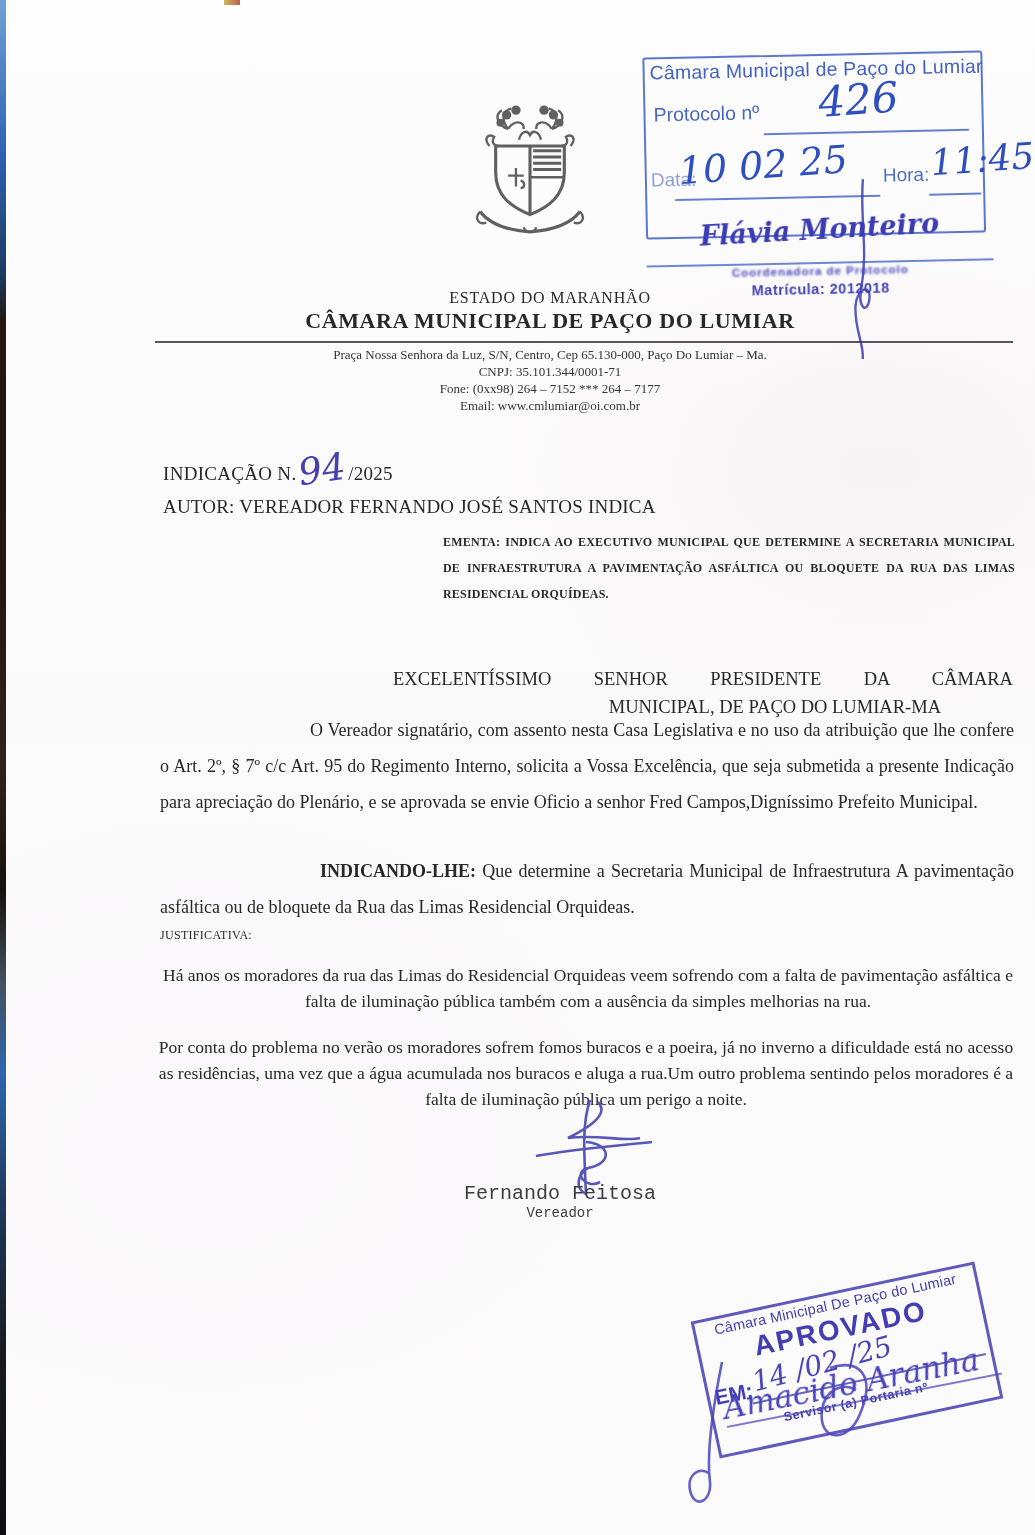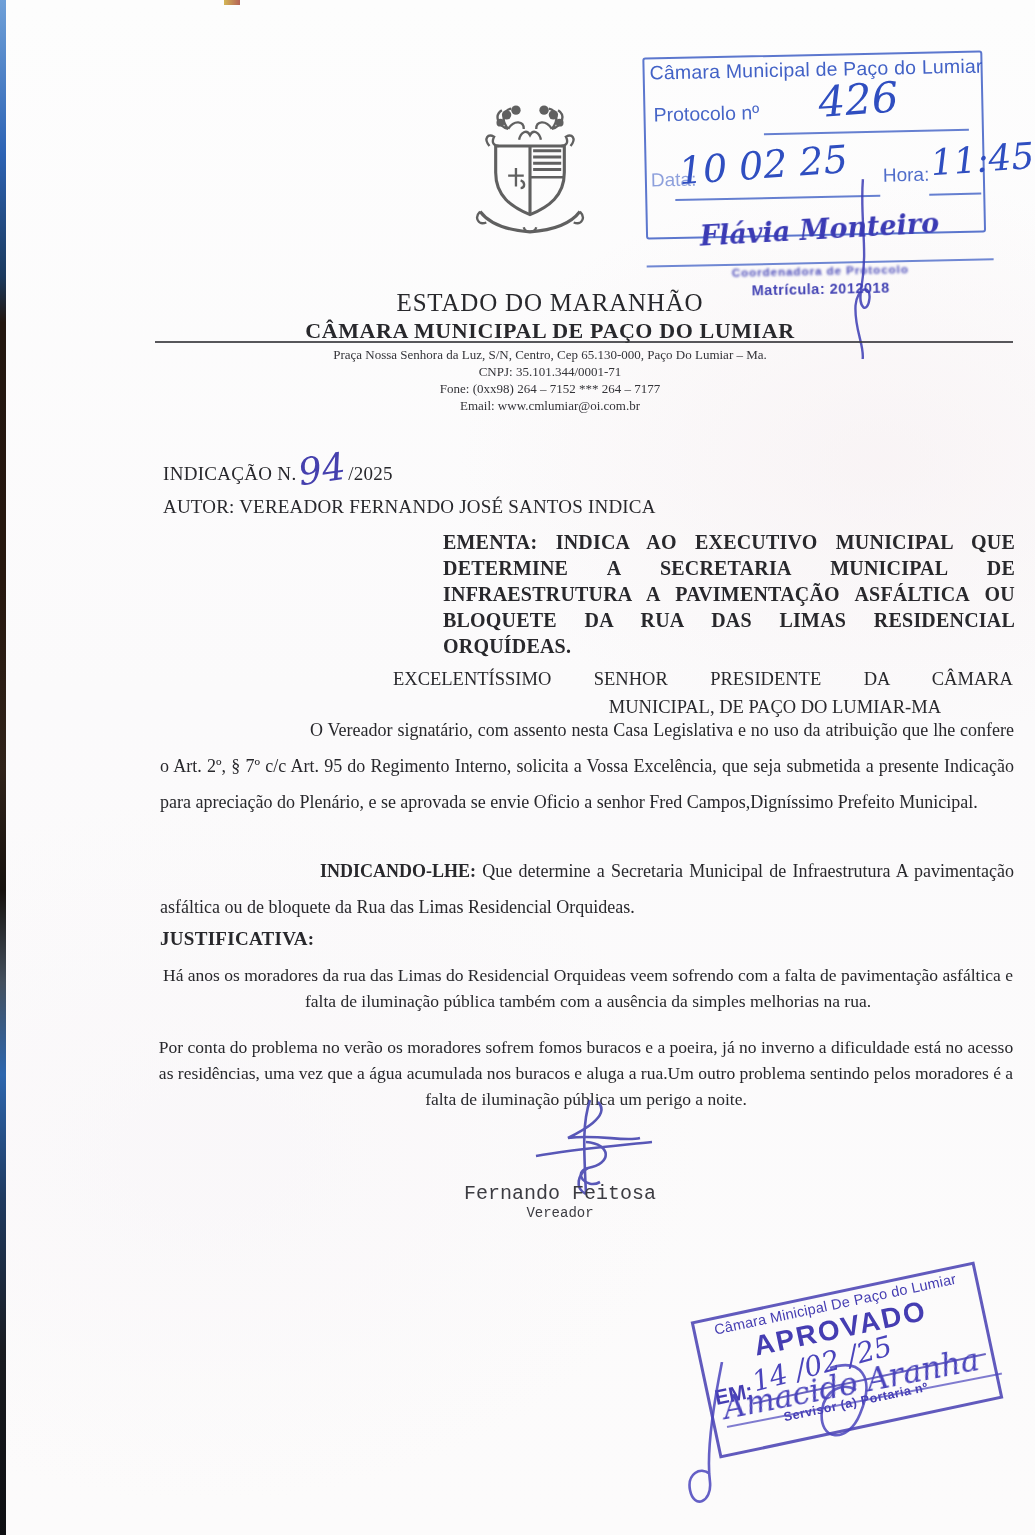--- a/index.html
+++ b/index.html
@@ -46,41 +46,41 @@
     font-weight:bold;color:#4747b8;filter:blur(1.1px);letter-spacing:1px;}
   .ps-matricula{position:absolute;left:0;top:231px;width:100%;text-align:center;font-size:14.5px;
     font-weight:bold;color:#4444b4;filter:blur(.5px);letter-spacing:.5px;}
   .ps-penstroke{position:absolute;left:196px;top:130px;}
 
   
   .coat{position:absolute;left:452px;top:102px;opacity:.8;filter:blur(.3px);}
 
   
   .hdr{position:absolute;left:130px;top:289px;width:840px;text-align:center;}
-  .hdr-state{font-size:25px;letter-spacing:.8px;}
+  .hdr-state{font-size:16px;letter-spacing:.8px;}
   .hdr-chamber{font-size:22px;letter-spacing:.6px;font-weight:600;margin-top:1px;}
   .hdr-rule{position:absolute;left:155px;top:341px;width:858px;border-top:2.5px solid #3a3a3e;opacity:.85;}
   .hdr-contacts{position:absolute;left:130px;top:346px;width:840px;text-align:center;
     font-size:13px;line-height:17px;color:#333338;}
 
   
   .indication{position:absolute;left:163px;top:446px;font-size:19px;letter-spacing:.3px;}
   .ind-number{font-family:"DejaVu Serif",serif;font-style:italic;display:inline-block;
     font-size:37px;color:#4540ae;transform:rotate(-8deg) translateY(2px);margin:0 2px;}
   .author{position:absolute;left:163px;top:496px;font-size:19px;letter-spacing:.2px;}
-  .ementa{position:absolute;left:443px;top:529px;width:572px;font-size:20px;font-weight:bold;
+  .ementa{position:absolute;left:443px;top:529px;width:572px;font-size:12px;font-weight:bold;
     line-height:26px;text-align:justify;letter-spacing:.2px;}
   .salutation{position:absolute;left:355px;top:669px;width:658px;font-size:18.5px;}
   .sal-l1{text-align:justify;text-align-last:justify;margin-left:38px;}
   .sal-l2{text-align:right;transform:translateX(-72px);margin-top:7px;}
   .bodypara{position:absolute;left:160px;top:712px;width:854px;font-size:18px;line-height:36px;
     text-align:justify;text-indent:150px;}
   .indicando{position:absolute;left:160px;top:853px;width:854px;font-size:18px;line-height:36px;
     text-align:justify;text-indent:160px;}
-  .just-title{position:absolute;left:160px;top:928px;font-size:19px;font-weight:bold;letter-spacing:.3px;}
+  .just-title{position:absolute;left:160px;top:928px;font-size:12px;font-weight:normal;letter-spacing:.3px;}
   .just-p1{position:absolute;left:160px;top:962px;width:856px;font-size:17.5px;line-height:26px;text-align:center;}
   .just-p2{position:absolute;left:150px;top:1034px;width:872px;font-size:17.5px;line-height:26px;text-align:center;}
 
   
   .sig-stroke{position:absolute;left:528px;top:1098px;}
   .sig-block{position:absolute;left:430px;top:1182px;width:260px;text-align:center;
     font-family:Liberation Mono, monospace;color:#3c3c42;}
   .sig-name{font-size:20px;}
   .sig-role{font-size:14px;margin-top:0;}
 

